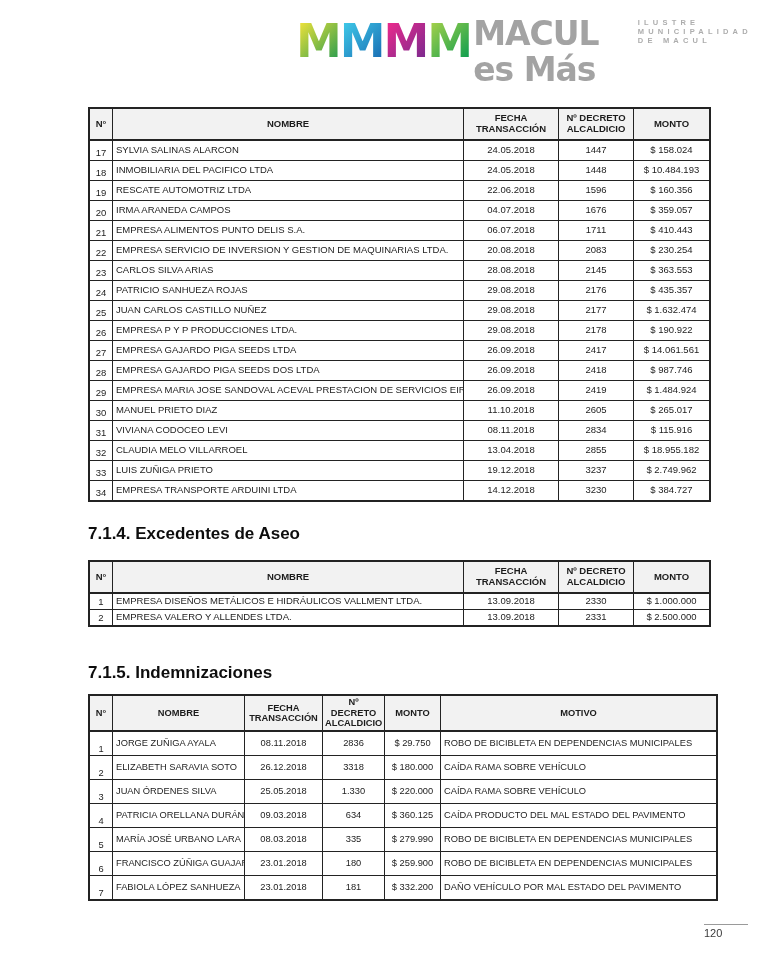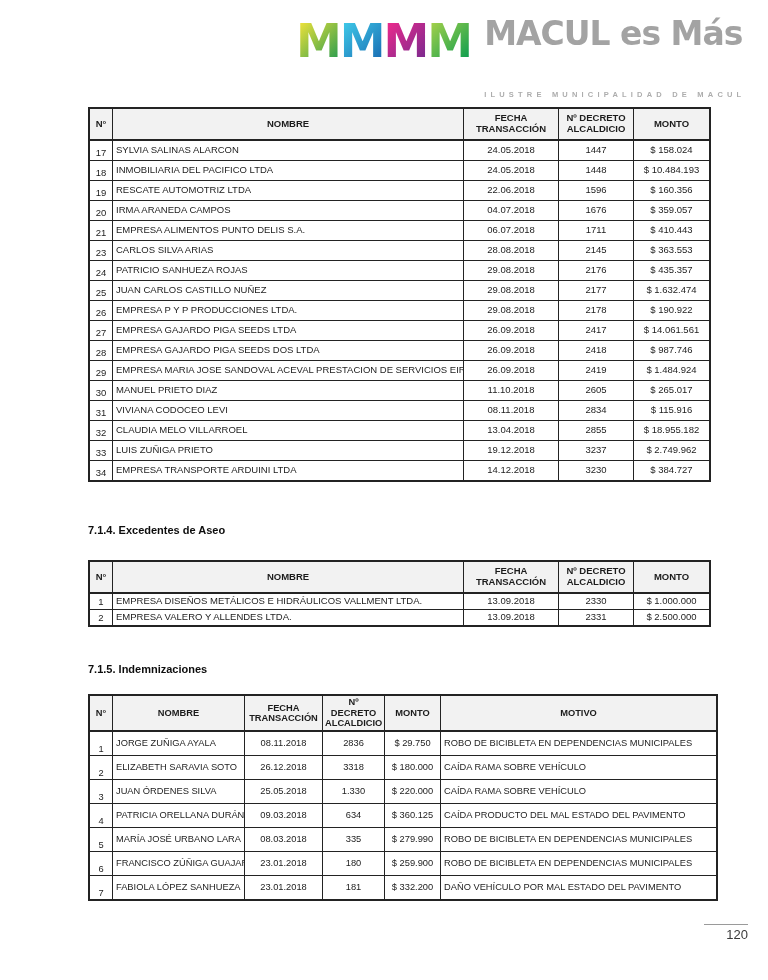--- a/index.html
+++ b/index.html
@@ -16,36 +16,35 @@
   
   .logo { position:absolute; top:16px; left:296px; display:flex; align-items:flex-start; }
   .logo-ms { display:flex; }
   .logo-m {
     font-family:"DejaVu Sans", sans-serif;
     font-weight:900; font-size:46px; line-height:50px;
     letter-spacing:-3px; margin-right:1px;
     -webkit-background-clip:text; background-clip:text;
     color:transparent;
   }
-  .logo-text { margin-left:13px; display:flex; flex-direction:column;gap:36px; }
+  .logo-text { margin-left:2px; display:flex; flex-direction:row;gap:36px; }
   .logo-title {
     font-family:"DejaVu Sans", sans-serif;
     font-weight:bold; font-size:33px; line-height:36px;
     letter-spacing:-1px;
   }
   .logo-subtitle {
     font-size:7.5px; letter-spacing:4.2px; margin-top:2px;
     font-weight:bold;
-    text-align:center;
   }
 
   
   .section-title {
     position:absolute; left:88px;
-    font-size:11px; font-weight:bold; color:#0d0d0d;
+    font-size:17px; font-weight:bold; color:#0d0d0d;
   }
   #title-aseo  { top:524px; }
   #title-indem { top:663px;text-align:right; }
 
   
   table.doc {
     position:absolute; left:88px;
     border-collapse:collapse; table-layout:fixed;
     font-size:9.5px; line-height:1.12;
     border:2px solid #232323;
@@ -97,21 +96,21 @@
   #table-indem th:nth-child(6){ width:271px; }
   #table-indem td:nth-child(6){ text-align:left; }
 
   
   .footer-line {
     position:absolute; top:924px; left:704px; width:44px; height:1px;
     background:#9a9a9a;
   }
   .footer-page {
     position:absolute; top:927px; left:704px; width:44px;
-    text-align:right; font-size:13px; color:#3a3a3a;
+    text-align:left; font-size:11px; color:#3a3a3a;
   }
 </style>
 </head>
 <body>
 
 <div class="page">
 
   <div class="logo">
     <div class="logo-ms" id="logo-ms">
         <span class="logo-m" style="background-image: linear-gradient(135deg, rgb(239, 226, 58) 10%, rgb(47, 158, 78) 90%);">M</span>
@@ -165,20 +164,27 @@
           <td>$ 359.057</td>
         </tr>
         <tr>
           <td>21</td>
           <td>EMPRESA ALIMENTOS PUNTO DELIS S.A.</td>
           <td>06.07.2018</td>
           <td>1711</td>
           <td>$ 410.443</td>
         </tr>
         <tr>
+          <td>22</td>
+          <td>EMPRESA SERVICIO DE INVERSION Y GESTION DE MAQUINARIAS LTDA.</td>
+          <td>20.08.2018</td>
+          <td>2083</td>
+          <td>$ 230.254</td>
+        </tr>
+        <tr>
           <td>23</td>
           <td>CARLOS SILVA ARIAS</td>
           <td>28.08.2018</td>
           <td>2145</td>
           <td>$ 363.553</td>
         </tr>
         <tr>
           <td>24</td>
           <td>PATRICIO SANHUEZA ROJAS</td>
           <td>29.08.2018</td>

